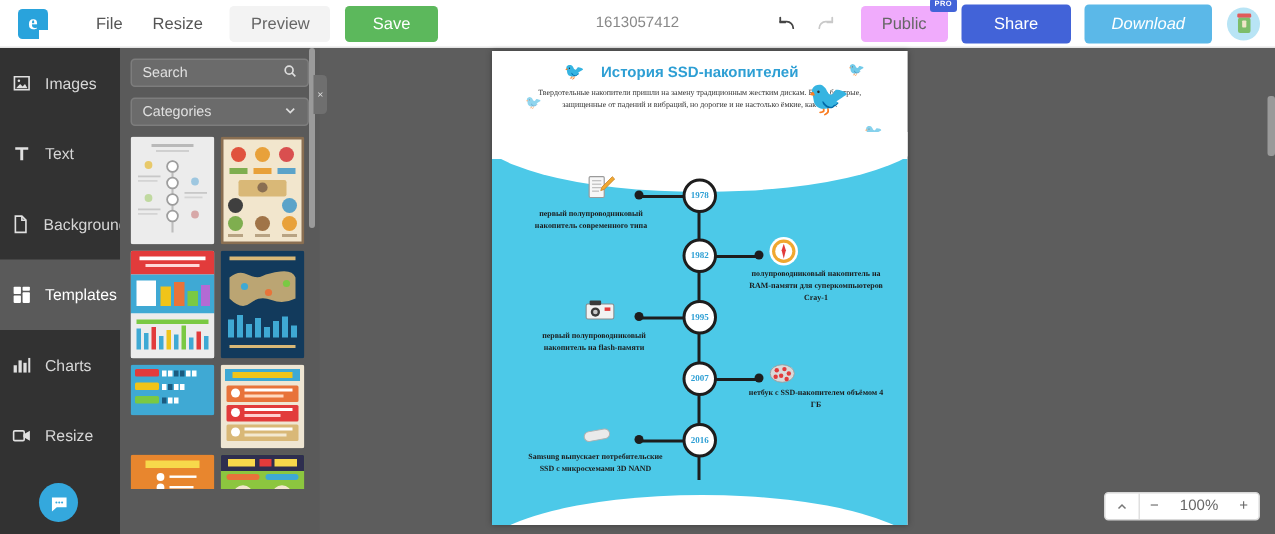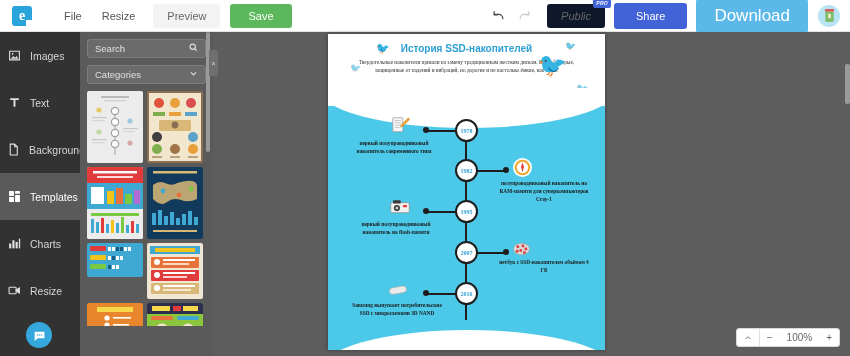--- a/index.html
+++ b/index.html
@@ -47,37 +47,36 @@
   }
   .right-group {
     margin-left: auto; display: flex; align-items: center; gap: 0; padding-right: 10px;
   }
   .icon-btn {
     width: 26px; height: 26px; display: flex; align-items: center; justify-content: center;
     cursor: pointer; color: #555; font-size: 14px;
   }
   .icon-btn.disabled { color: #c9c9c9; }
   .public-btn {
-    position: relative; margin-left: 10px; padding: 6px 14px; background: #0f172a;
+    position: relative; margin-left: 10px; padding: 6px 14px; background: #f0abfc;
     color: #666; border: none; border-radius: 3px; font-size: 11px; cursor: pointer;
     font-family: "Liberation Sans", sans-serif;
-    font-style: italic;
   }
   .pro-badge {
     position: absolute; top: -5px; right: -6px; background: #4263d8; color: #fff;
     font-size: 5px; padding: 1.5px 3px; border-radius: 2px; letter-spacing: .3px;
     font-weight: bold;
   }
   .btn-share {
     margin-left: 9px; padding: 7px 22px; background: #4263d8; color: #fff; border: none;
     border-radius: 3px; font-size: 11px; cursor: pointer; font-family: "Liberation Sans", sans-serif;
   }
   .btn-download {
     margin-left: 9px; padding: 7px 18px; background: #5bb8e8; color: #fff; border: none;
-    border-radius: 3px; font-size: 17px; cursor: pointer; font-family: "Liberation Sans", sans-serif;
+    border-radius: 3px; font-size: 11px; cursor: pointer; font-family: "Liberation Sans", sans-serif; font-style: italic;
   }
   .avatar {
     margin-left: 10px; width: 22px; height: 22px; border-radius: 50%;
     background: #b8e4f5; display: flex; align-items: center; justify-content: center;
     cursor: pointer; overflow: hidden;
   }
 
   
   .sidebar {
     position: absolute; top: 32px; left: 0; width: 80px; height: 324px;
@@ -198,20 +197,21 @@
 
 <div class="app">
 
   <div class="topbar">
     <div class="logo">e</div>
     <div class="menu-item first">File</div>
     <div class="menu-item">Resize</div>
     <button class="btn-preview">Preview</button>
     <button class="btn-save">Save</button>
 
+    <div class="doc-title">1613057412</div>
 
     <div class="right-group">
       <div class="icon-btn">
         <svg width="13" height="13" viewBox="0 0 24 24" fill="none" stroke="#444" stroke-width="2.2" stroke-linecap="round" stroke-linejoin="round">
           <path d="M4 5v6h6"></path>
             <path d="M20 18a8 8 0 0 0-8-8H4"></path>
         </svg>
       </div>
       <div class="icon-btn disabled">
         <svg width="13" height="13" viewBox="0 0 24 24" fill="none" stroke="#c9c9c9" stroke-width="2.2" stroke-linecap="round" stroke-linejoin="round">

